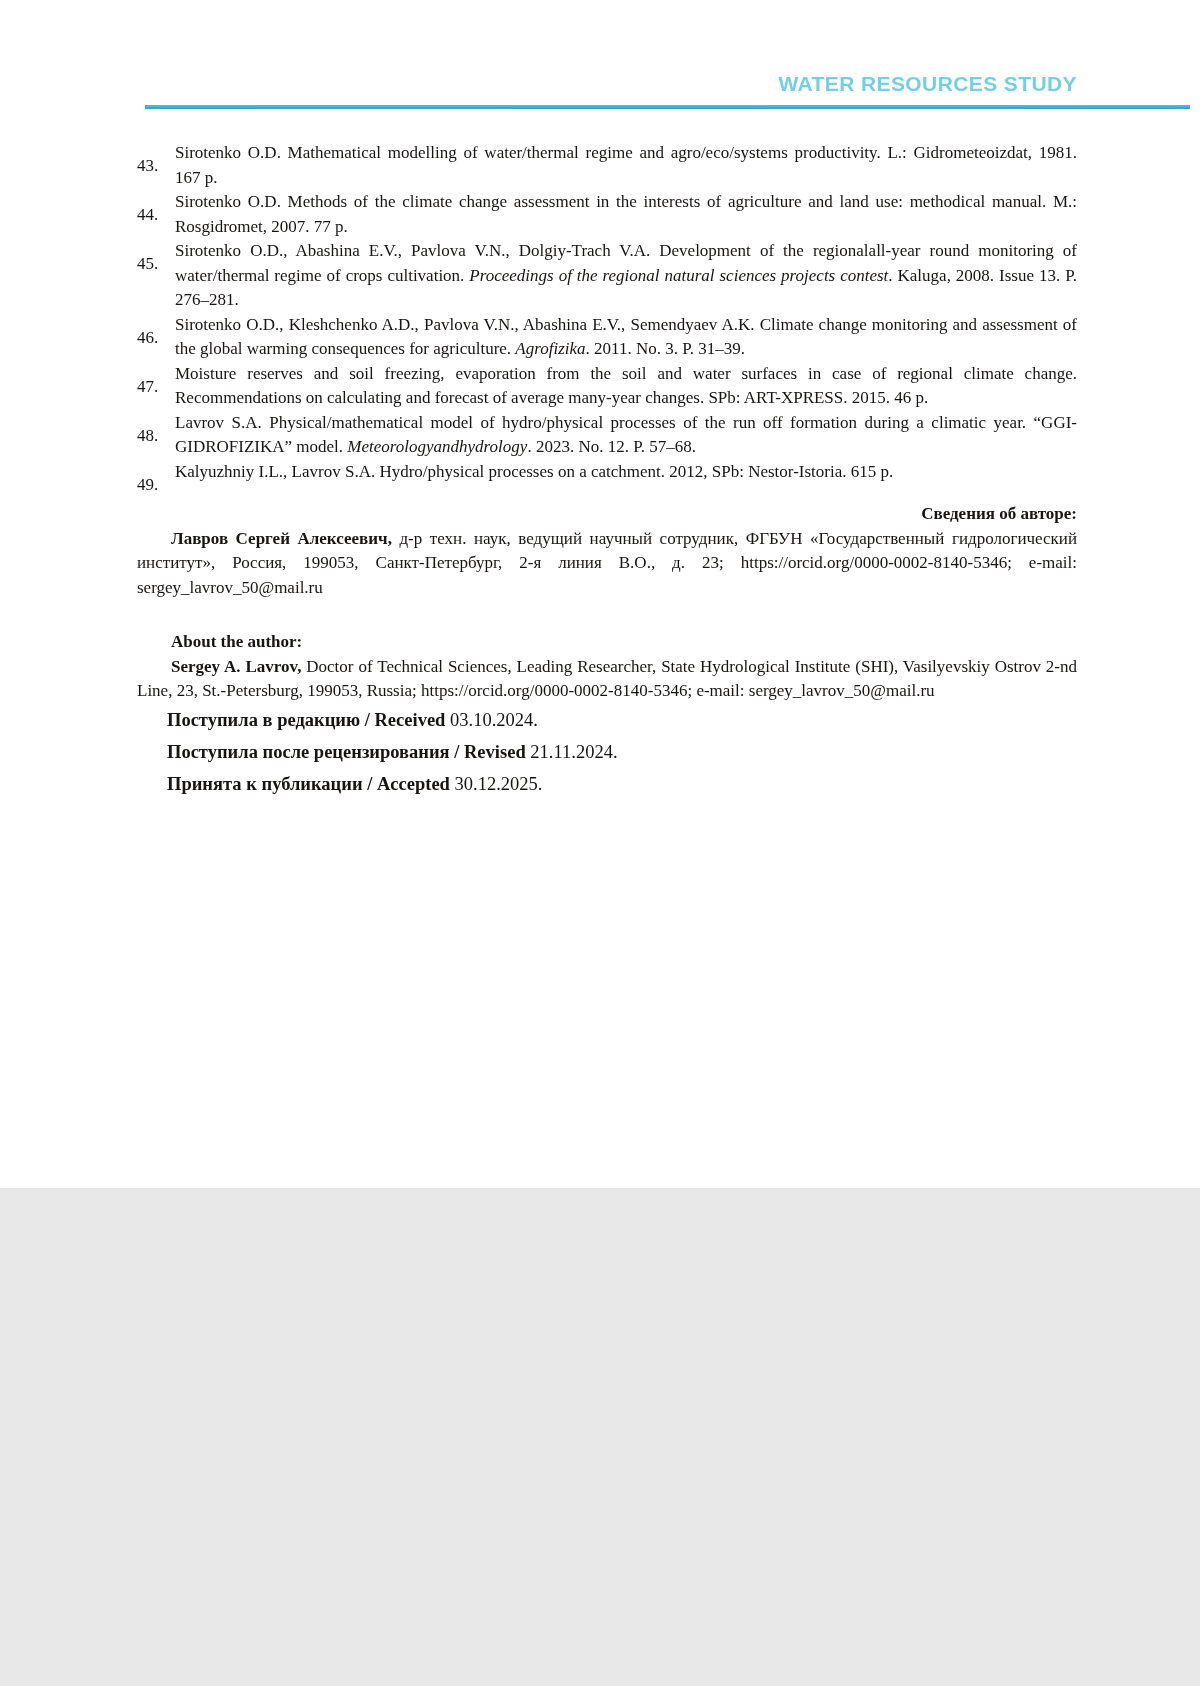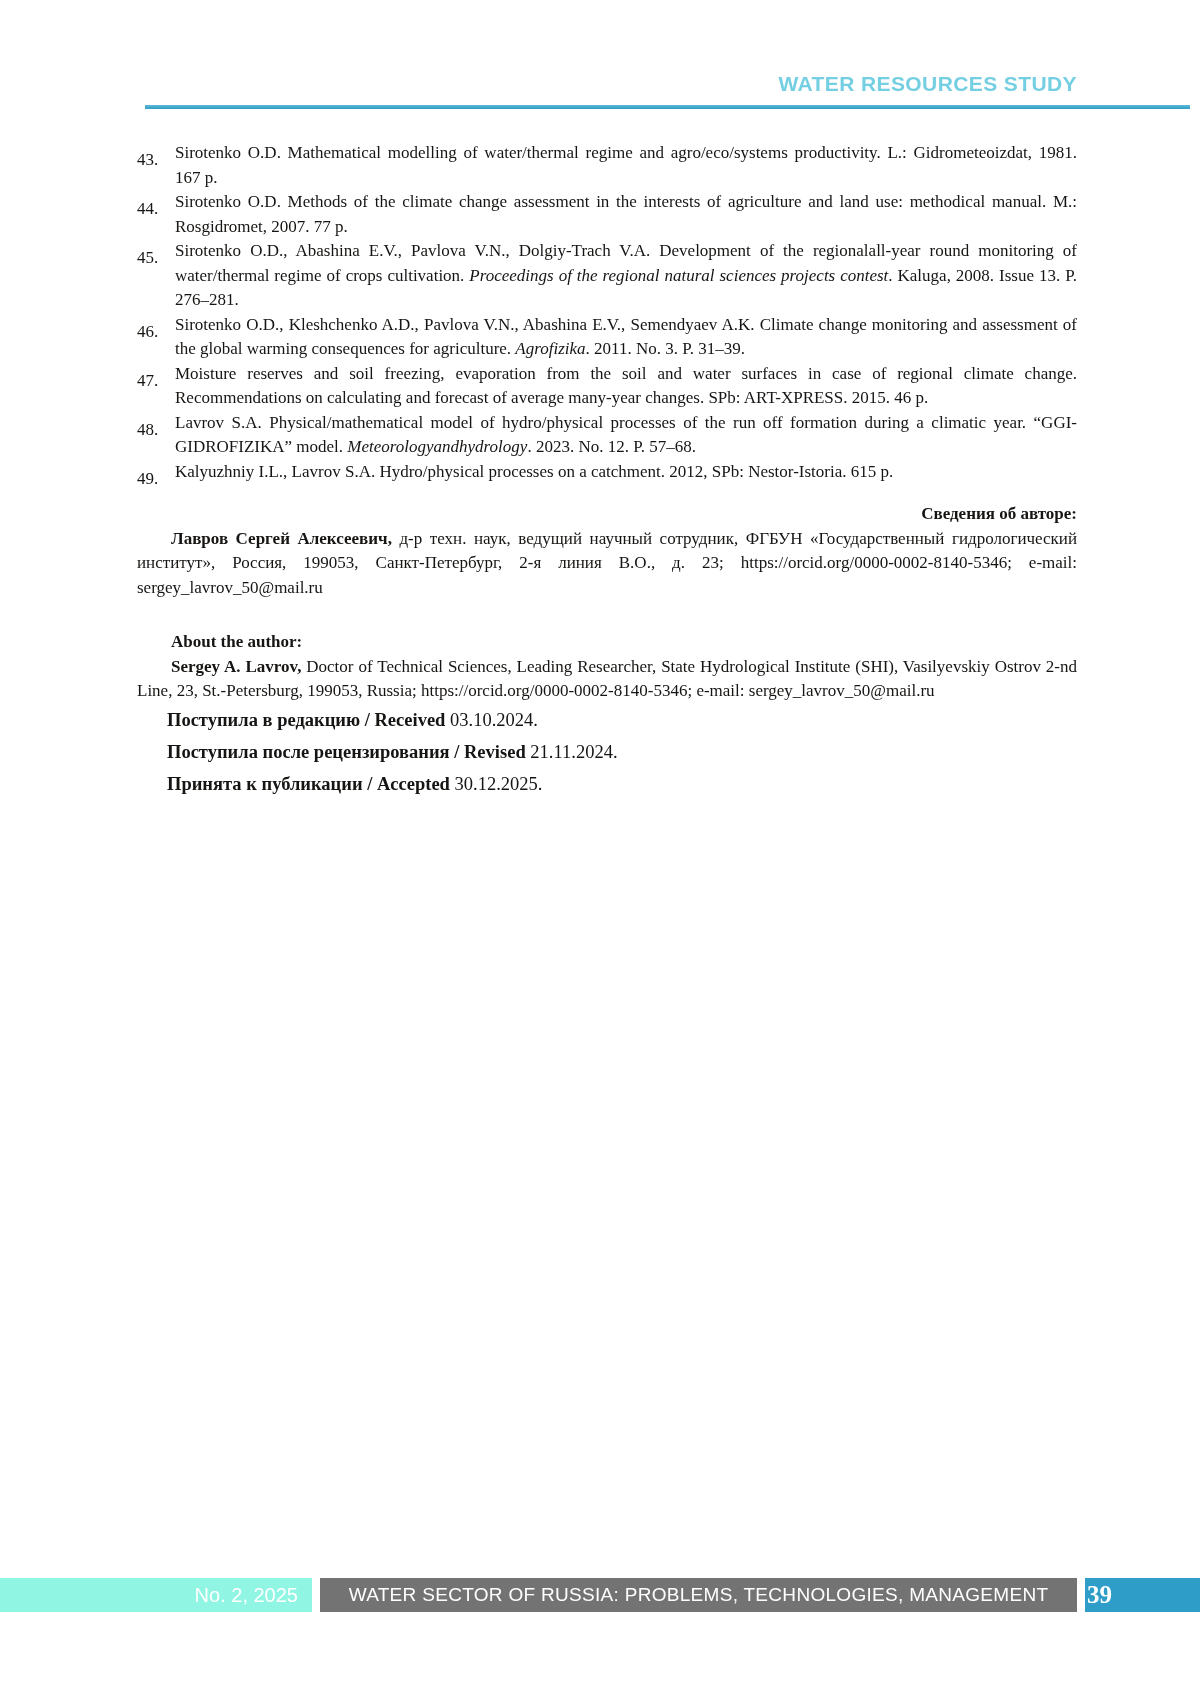--- a/index.html
+++ b/index.html
@@ -1,18 +1,18 @@
 <!DOCTYPE html>
 <html><head>
 <meta charset="utf-8">
 <style>
   html,body{margin:0;padding:0;background:#e8e8e8;}
   .page{
     position:relative;
-    width:1200px;height:1686px;
+    width:1200px;height:1188px;
     background:#ffffff;
     margin:0 auto;
     overflow:hidden;
     font-family:"Liberation Serif","DejaVu Serif",serif;
     color:#171513;
   }
   
   .runhead-title{
     position:absolute;top:72px;right:123px;
     font-family:"Liberation Sans","DejaVu Sans",sans-serif;
@@ -26,21 +26,21 @@
   
   .content{
     position:absolute;top:141px;left:137px;width:940px;
     font-size:17px;line-height:24.5px;
   }
   .ref{
     position:relative;
     padding-left:38px;
     text-align:justify;
   }
-  .ref-num{position:absolute;left:0;top:7px;}
+  .ref-num{position:absolute;left:0;top:13px;}
   .ref i{font-style:italic;}
   .sec-heading{
     font-weight:bold;
     text-indent:34px;
     margin:0;
   }
   .sec-heading.ru{margin-top:18px;text-align:right;}
   .sec-heading.en{margin-top:30px;}
   .author-para{
     margin:0;

